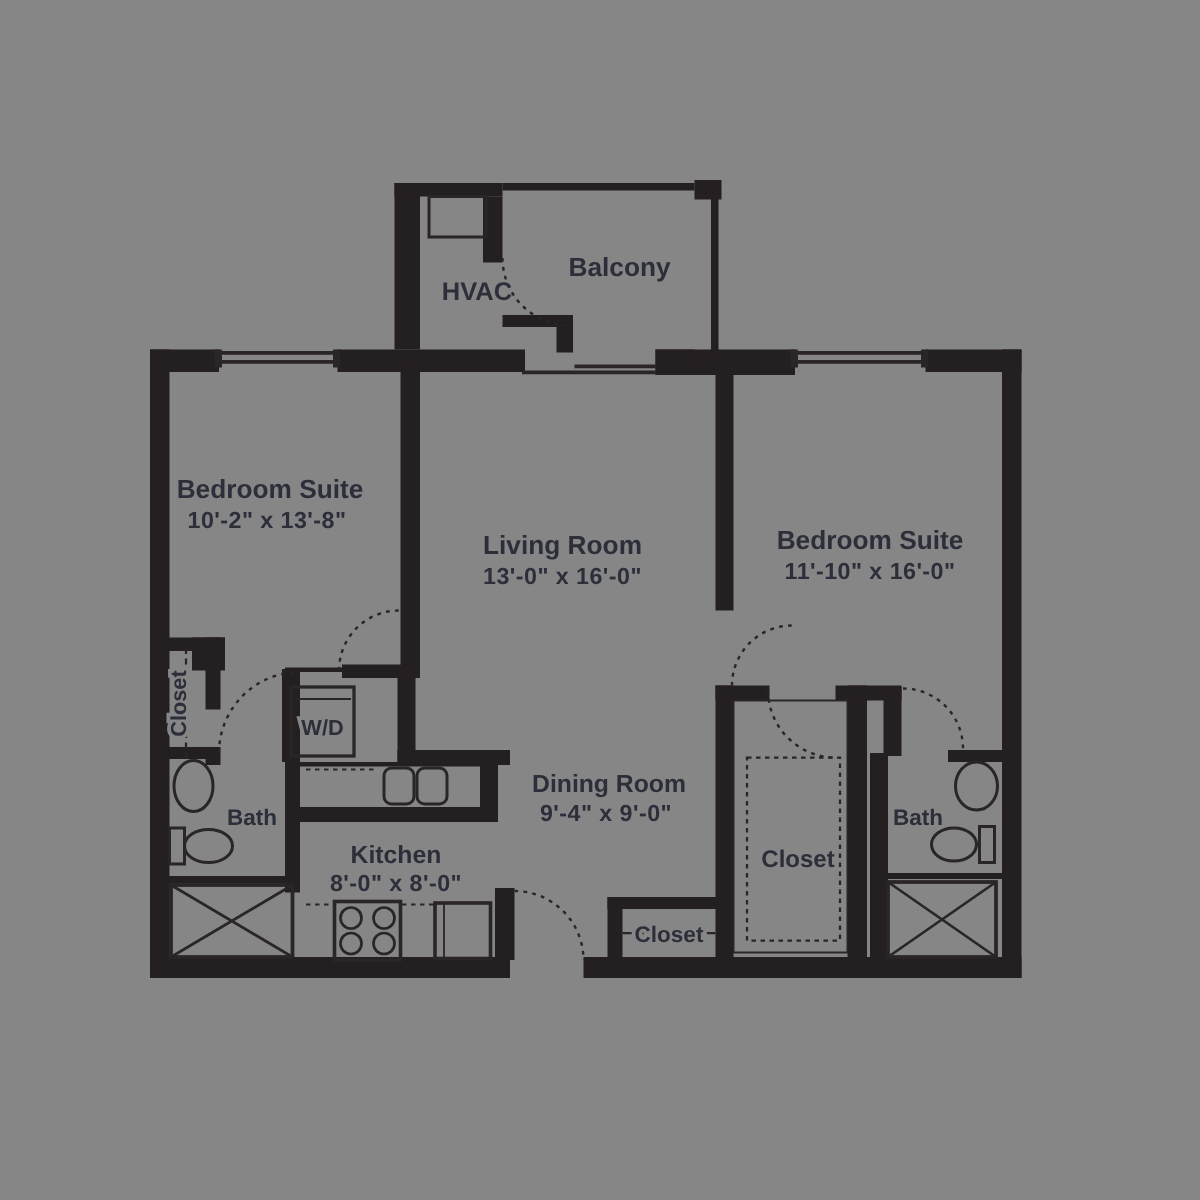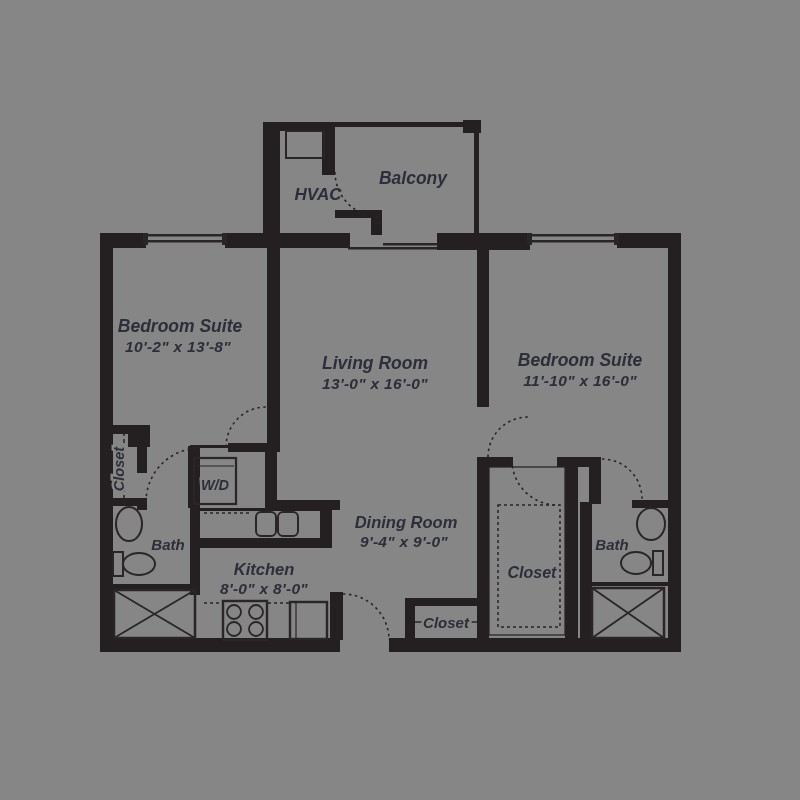--- a/index.html
+++ b/index.html
@@ -2,21 +2,21 @@
 <html><head>
 <meta charset="utf-8">
 <style>
   html,body{margin:0;padding:0;}
   body{
     width:800px;height:800px;
     background:#868686;
     font-family:"Liberation Sans", sans-serif;
     overflow:hidden;
   }
-  .stage{position:relative;width:800px;height:800px;background:#868686;font-style:italic;}
+  .stage{position:relative;width:800px;height:800px;background:#868686;}
   svg{position:absolute;left:0;top:0;}
   text{
     fill:#2c2e39;
     font-family:"Liberation Sans", sans-serif;
     font-weight:bold;
     text-anchor:middle;
   }
   .room-name{font-size:17.5px;}
   .room-dims{font-size:15.5px;letter-spacing:.3px;}
   .small-label{font-size:15px;}

